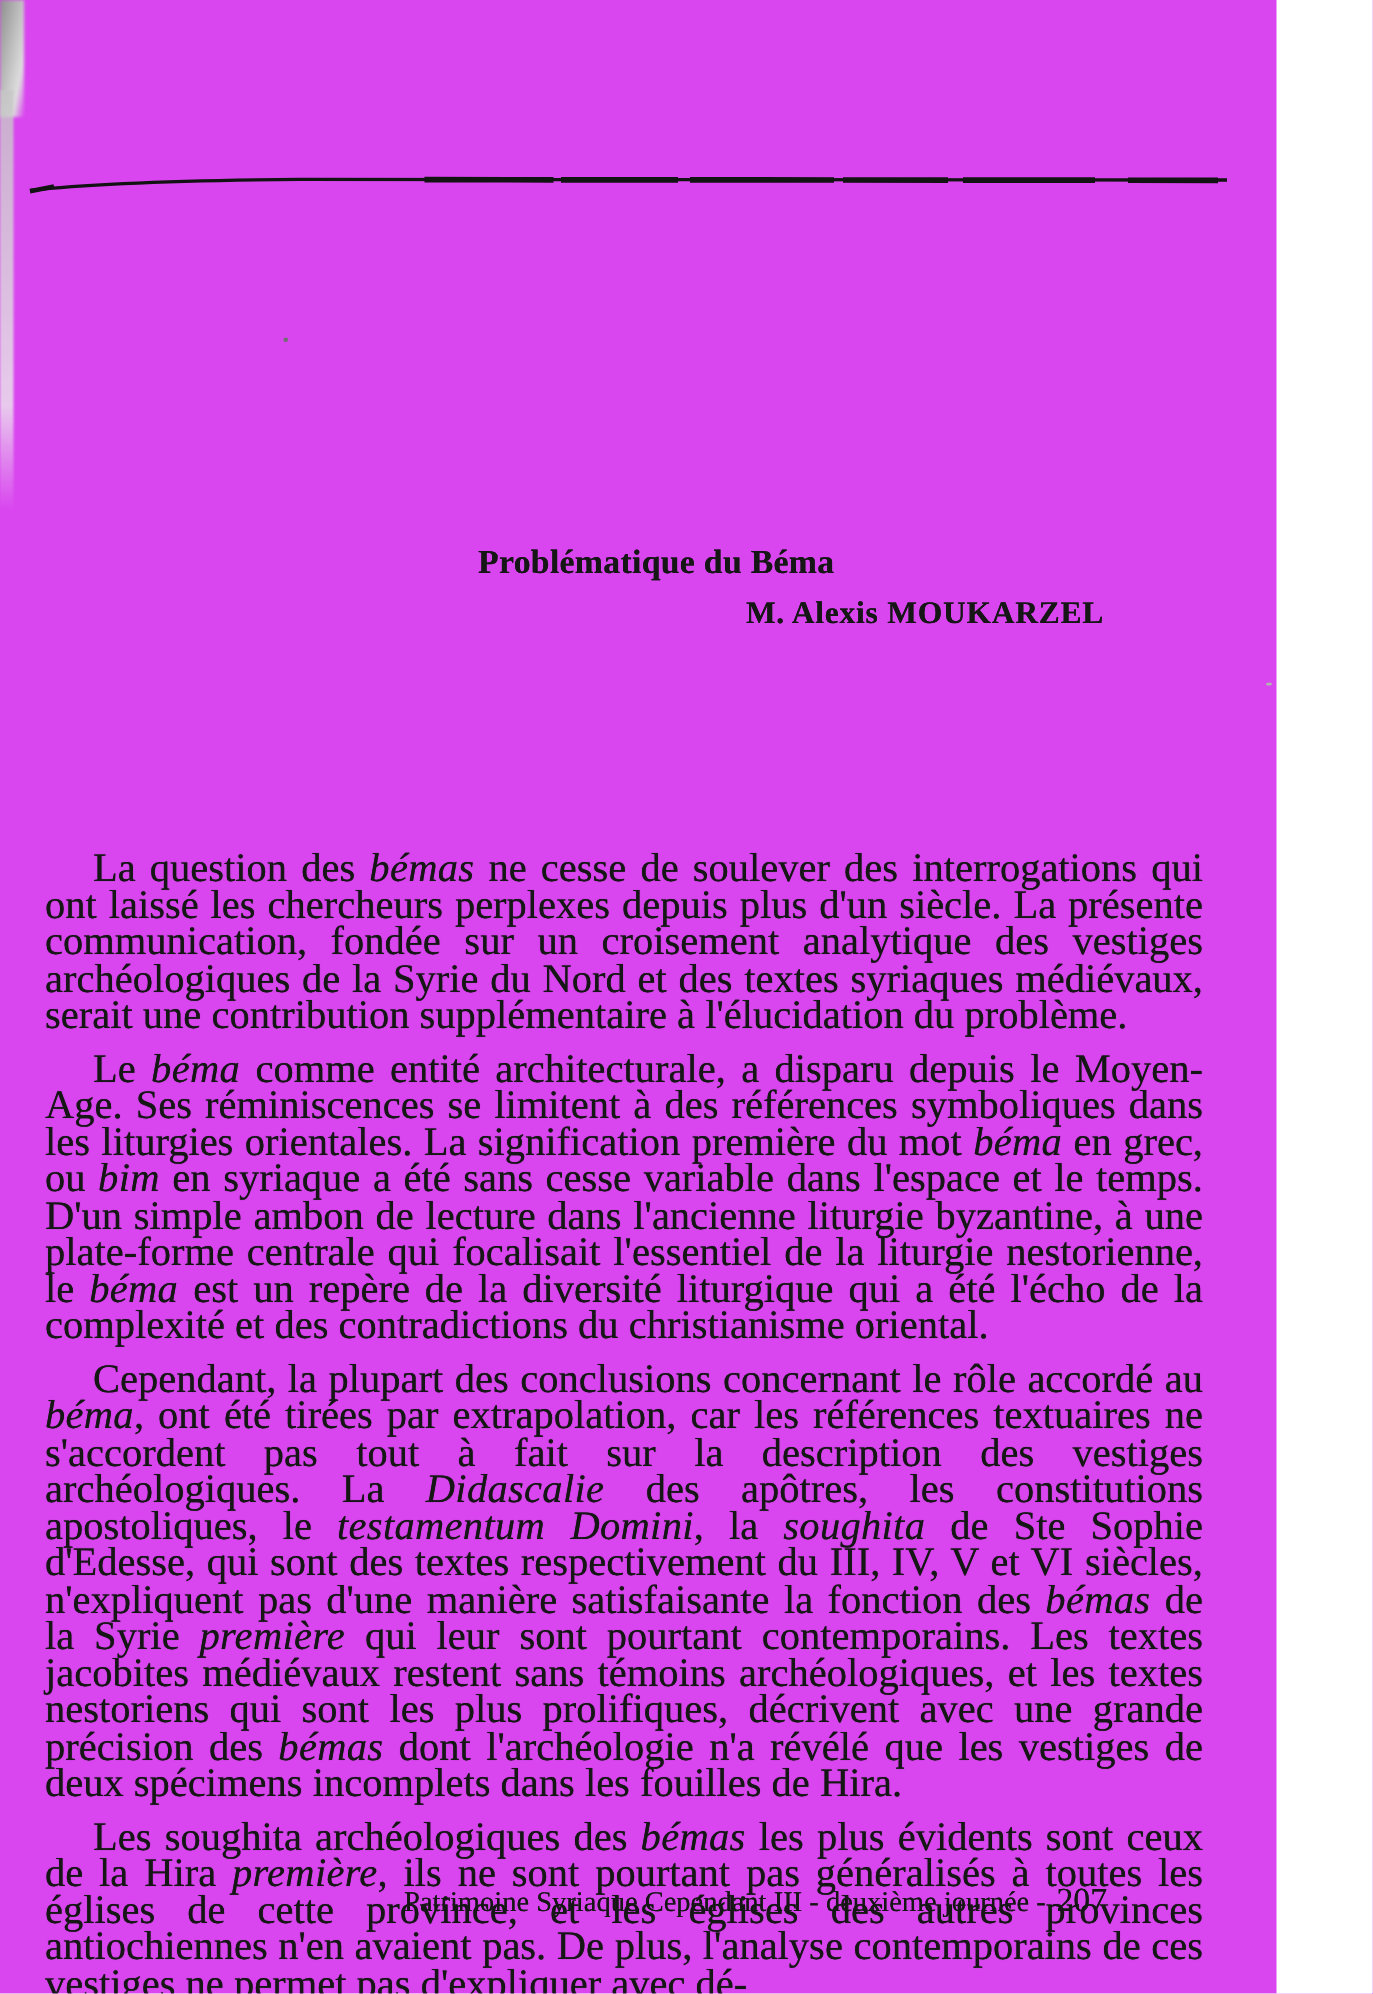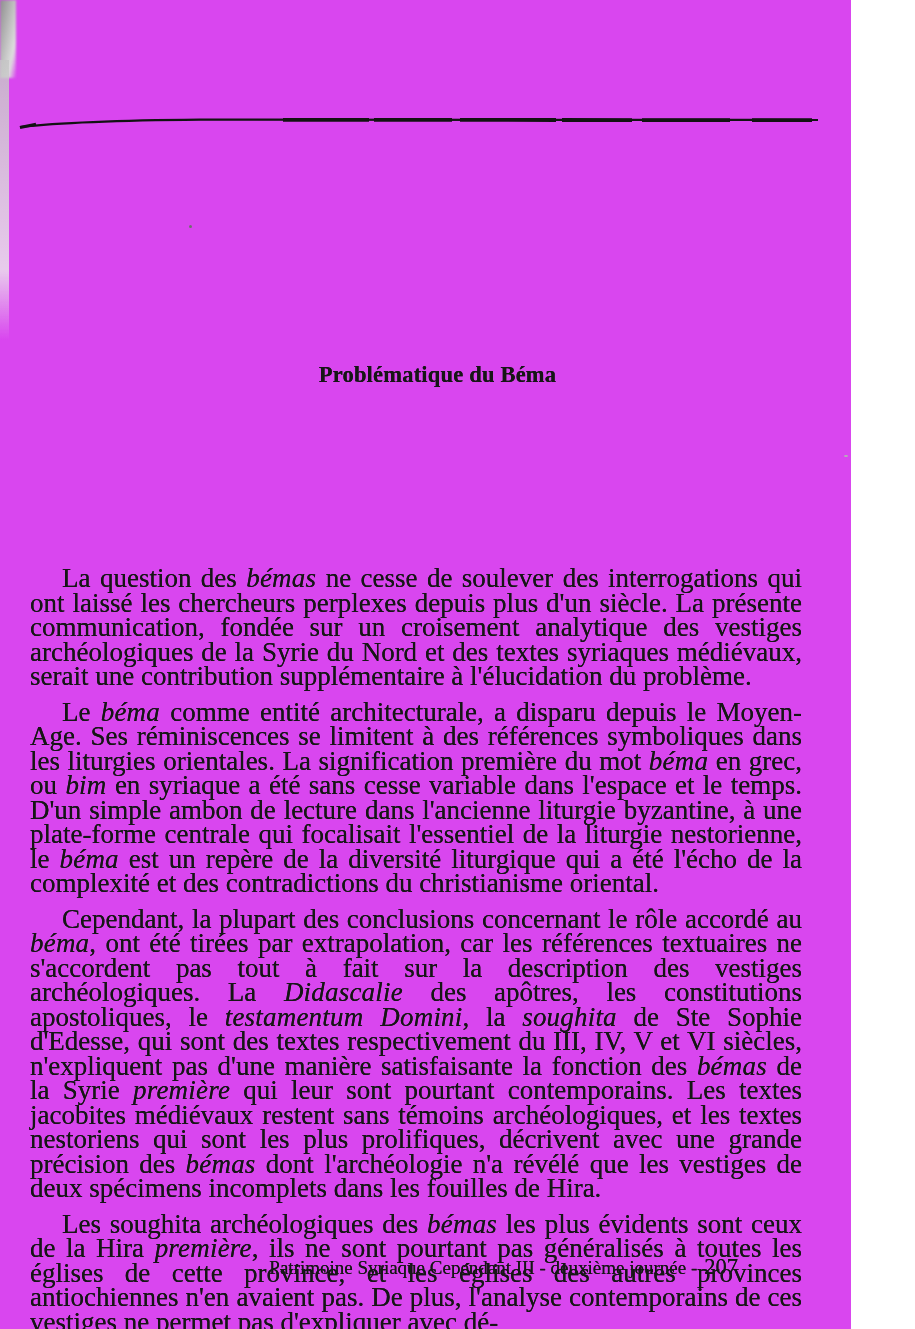--- a/index.html
+++ b/index.html
@@ -71,20 +71,21 @@
   <svg class="rule" width="915" height="160" viewBox="0 0 915 160">
     <path d="M20,127 C60,122.5 120,120.3 200,119.6 L818,120" fill="none" stroke="#121212" stroke-width="2.2"></path>
     <path d="M20,127.5 l16,-3.2" fill="none" stroke="#121212" stroke-width="3"></path>
     <path d="M283,119.8 L818,120.2" fill="none" stroke="#121212" stroke-width="3.8" stroke-dasharray="86 5 78 8 96 6 70 10 88 22 60"></path>
   </svg>
 
   <div class="speck s1"></div>
   <div class="speck s2"></div>
 
   <h1 class="title">Problématique du Béma</h1>
+  <div class="author">M. Alexis MOUKARZEL</div>
 
   <main class="body-text">
     <p><span>La question des </span><i>bémas</i><span> ne cesse de soulever des interrogations qui ont laissé les chercheurs perplexes depuis plus d'un siècle. La présente communication, fondée sur un croisement analytique des vestiges archéologiques de la Syrie du Nord et des textes syriaques médiévaux, serait une contribution supplémentaire à l'élucidation du problème.</span></p>
     <p><span>Le </span><i>béma</i><span> comme entité architecturale, a disparu depuis le Moyen-Age. Ses réminiscences se limitent à des références symboliques dans les liturgies orientales. La signification première du mot </span><i>béma</i><span> en grec, ou </span><i>bim</i><span> en syriaque a été sans cesse variable dans l'espace et le temps. D'un simple ambon de lecture dans l'ancienne liturgie byzantine, à une plate-forme centrale qui focalisait l'essentiel de la liturgie nestorienne, le </span><i>béma</i><span> est un repère de la diversité liturgique qui a été l'écho de la complexité et des contradictions du christianisme oriental.</span></p>
     <p><span>Cependant, la plupart des conclusions concernant le rôle accordé au </span><i>béma</i><span>, ont été tirées par extrapolation, car les références textuaires ne s'accordent pas tout à fait sur la description des vestiges archéologiques. La </span><i>Didascalie</i><span> des apôtres, les constitutions apostoliques, le </span><i>testamentum Domini</i><span>, la </span><i>soughita</i><span> de Ste Sophie d'Edesse, qui sont des textes respectivement du III, IV, V et VI siècles, n'expliquent pas d'une manière satisfaisante la fonction des </span><i>bémas</i><span> de la Syrie </span><i>première</i><span> qui leur sont pourtant contemporains. Les textes jacobites médiévaux restent sans témoins archéologiques, et les textes nestoriens qui sont les plus prolifiques, décrivent avec une grande précision des </span><i>bémas</i><span> dont l'archéologie n'a révélé que les vestiges de deux spécimens incomplets dans les fouilles de Hira.</span></p>
     <p><span>Les soughita archéologiques des </span><i>bémas</i><span> les plus évidents sont ceux de la Hira </span><i>première</i><span>, ils ne sont pourtant pas généralisés à toutes les églises de cette province, et les églises des autres provinces antiochiennes n'en avaient pas. De plus, l'analyse contemporains de ces vestiges ne permet pas d'expliquer avec dé-</span></p>
   </main>
 
   <div class="footer">
     <span>Patrimoine Syriaque Cependant III - deuxième journée -</span><span class="pagenum">207</span>

